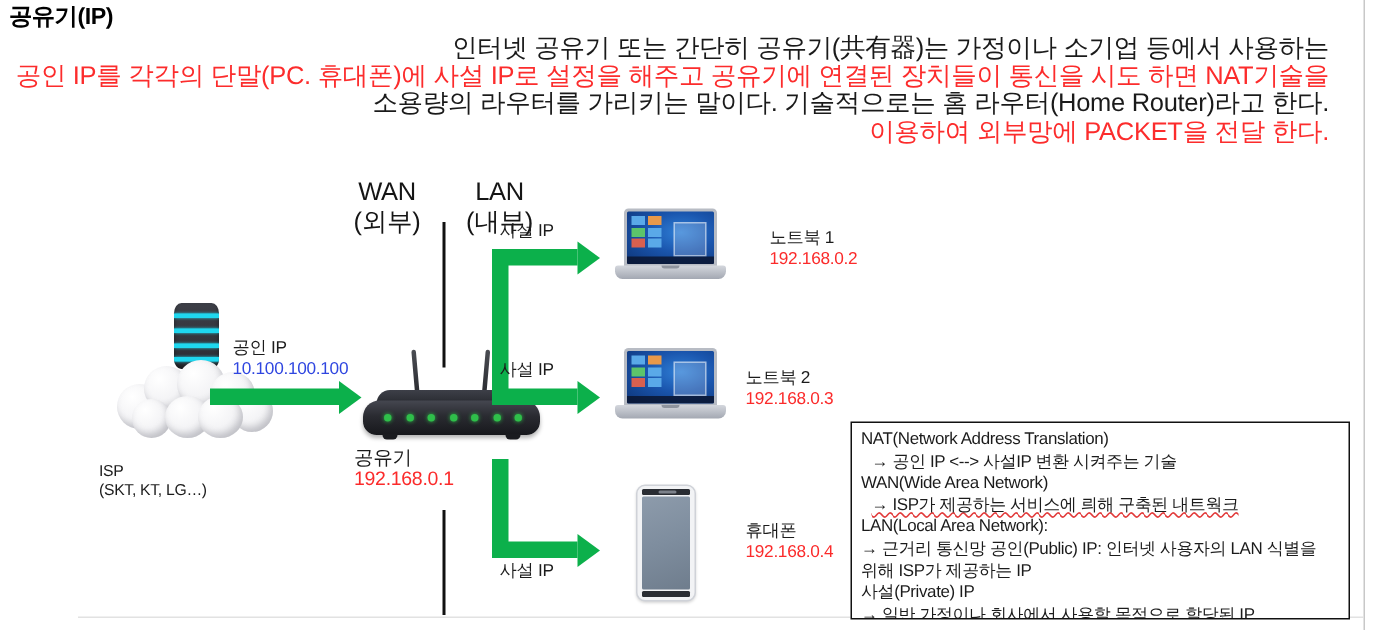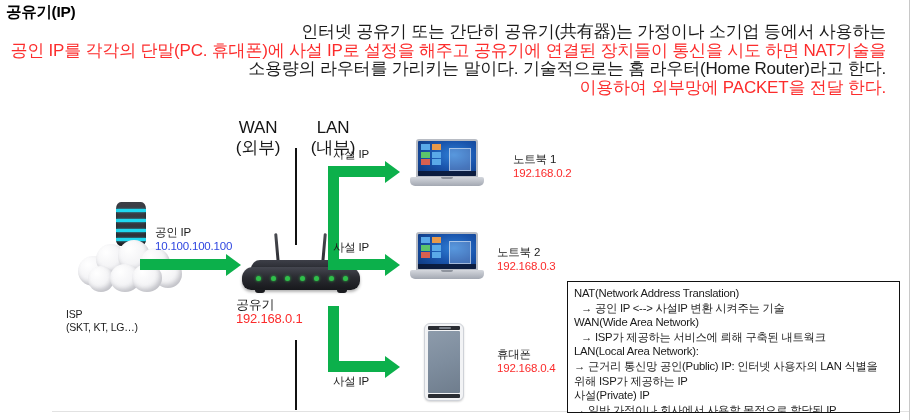--- a/index.html
+++ b/index.html
@@ -372,20 +372,21 @@
   }
   .legend-line {
     font-size: 11.3px;
     line-height: 14.6px;
     color: #1b1b1b;
     letter-spacing: -0.25px;
     white-space: nowrap;
   }
   .legend-line.indent { padding-left: 7px; }
   .sp {
+    text-decoration: underline;
     text-decoration-style: wavy;
     text-decoration-color: #e23b3b;
     text-decoration-thickness: 1px;
     text-underline-offset: 1px;
   }
 </style>
 </head>
 <body>
 
 <div id="page">

